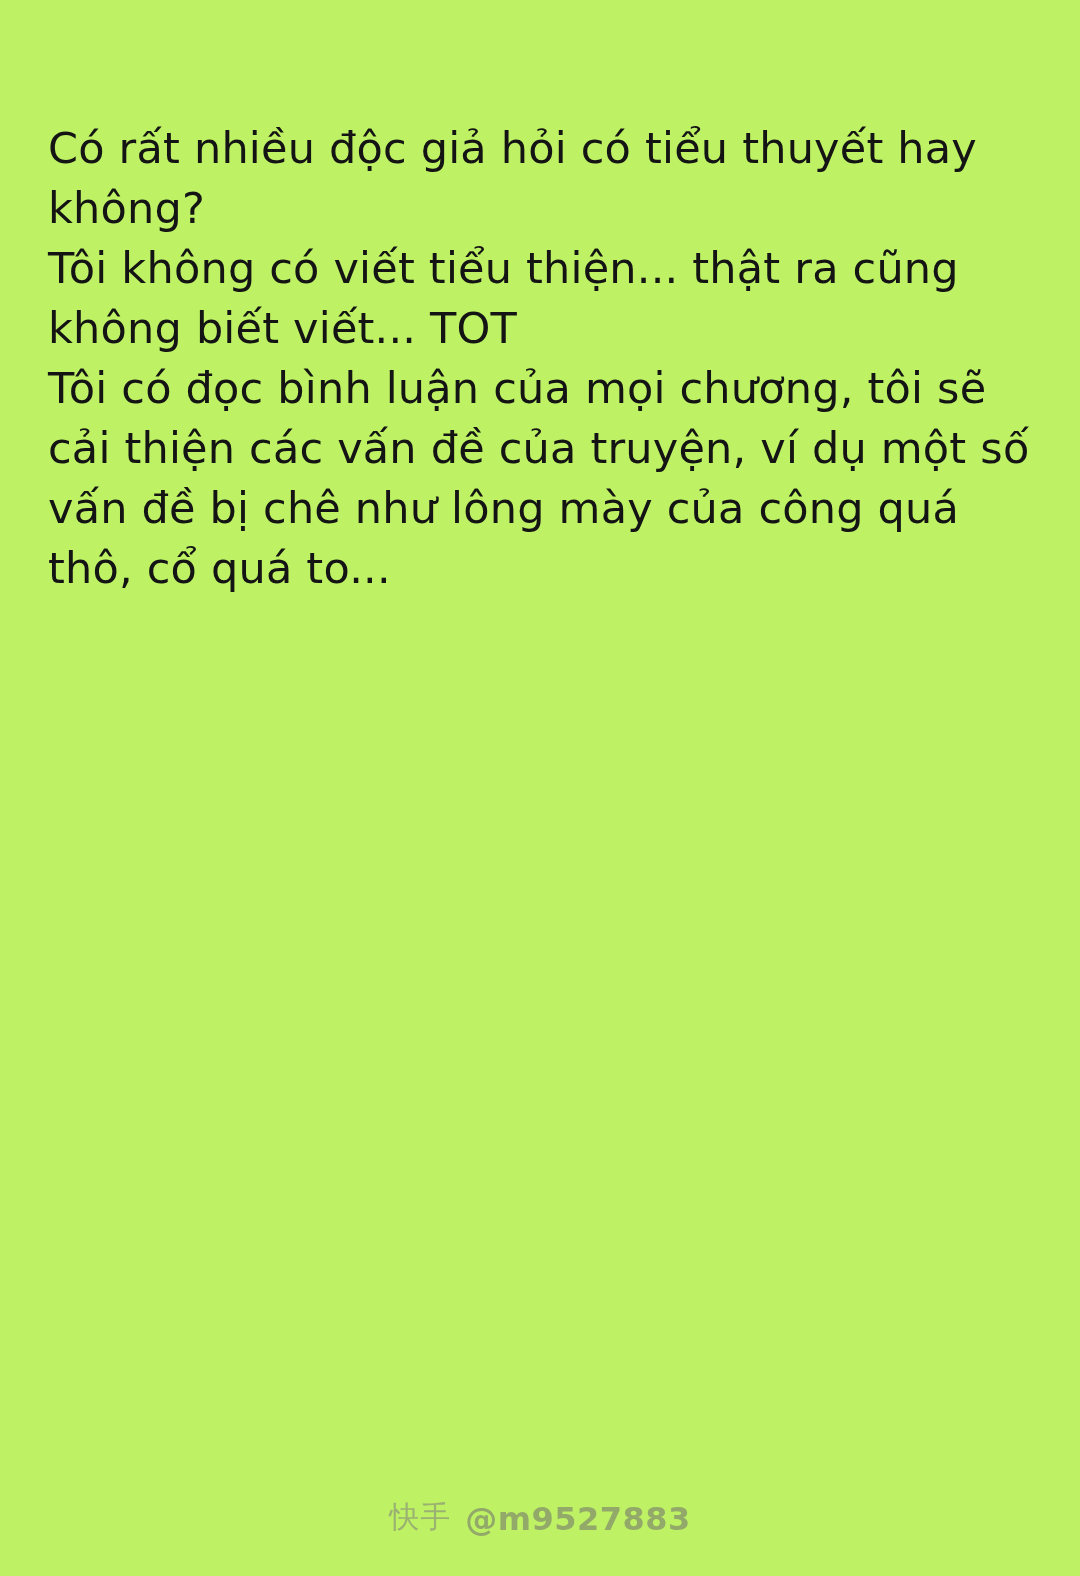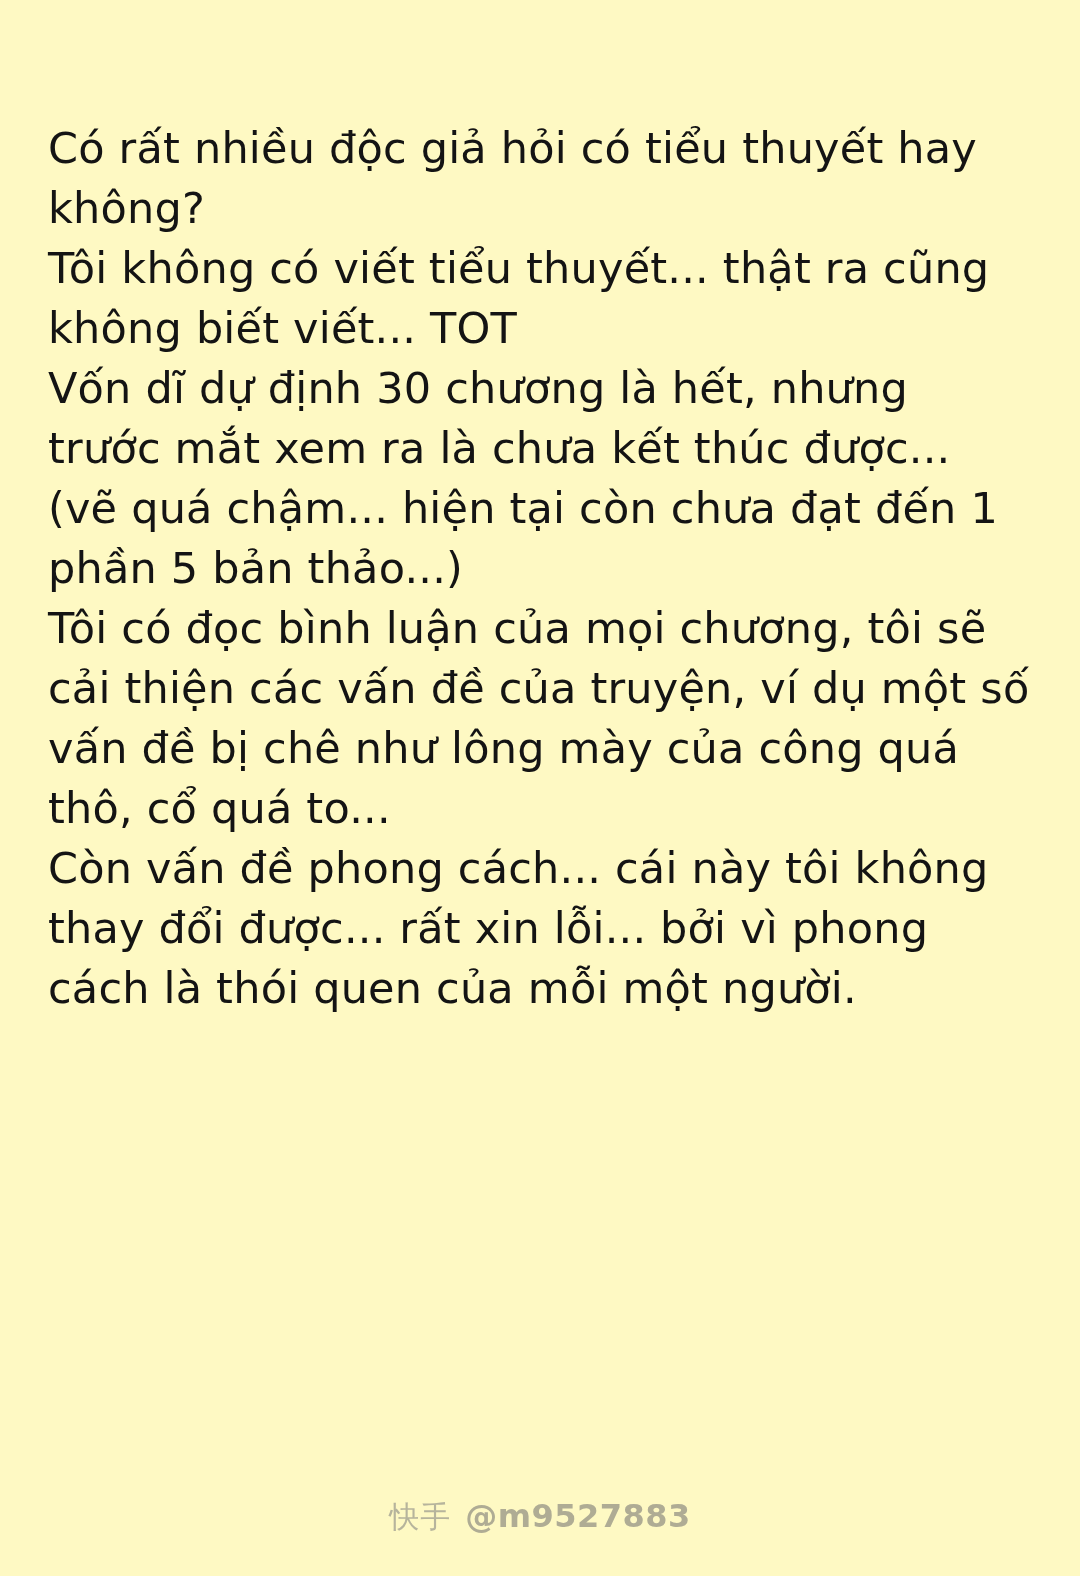--- a/index.html
+++ b/index.html
@@ -10,21 +10,21 @@
   body {
     width: 1080px;
     height: 1576px;
     position: relative;
     font-family: "DejaVu Sans", sans-serif;
     overflow: hidden;
   }
   .page {
     position: absolute;
     inset: 0;
-    background: #fef9c3;
+    background: #bef264;
     display: flex;
     flex-direction: column;
   }
   .note-body {
     position: absolute;
     left: 48px;
     top: 118px;
     width: 984px;
   }
   .note-line {
@@ -39,21 +39,21 @@
   }
   .para {
     margin: 0 0 0 0;
   }
   .watermark {
     position: absolute;
     left: 0;
     right: 0;
     bottom: 38px;
     display: flex;
-    align-items: flex-start;
+    align-items: flex-end;
     justify-content: center;
     gap: 14px;
     opacity: 0.55;
   }
   .wm-logo {
     font-family: "DejaVu Sans", sans-serif;
     font-size: 30px;
     color: #7d7d7d;
     letter-spacing: 1px;
   }
@@ -65,24 +65,22 @@
     letter-spacing: 0.5px;
   }
 </style>
 </head>
 <body>
 
 <div class="page">
 
   <div class="note-body">
     <p class="note-line para">Có rất nhiều độc giả hỏi có tiểu thuyết hay không?</p>
-    <p class="note-line para">Tôi không có viết tiểu thuyết... thật ra cũng không biết viết... TOT</p>
-    <p class="note-line para">Vốn dĩ dự định 30 chương là hết, nhưng trước mắt xem ra là chưa kết thúc được... (vẽ quá chậm... hiện tại còn chưa đạt đến 1 phần 5 bản thảo...)</p>
+    <p class="note-line para">Tôi không có viết tiểu thiện... thật ra cũng không biết viết... TOT</p>
     <p class="note-line para">Tôi có đọc bình luận của mọi chương, tôi sẽ cải thiện các vấn đề của truyện, ví dụ một số vấn đề bị chê như lông mày của công quá thô, cổ quá to...</p>
-    <p class="note-line para">Còn vấn đề phong cách... cái này tôi không thay đổi được... rất xin lỗi... bởi vì phong cách là thói quen của mỗi một người.</p>
   </div>
 
   <div class="watermark">
     <span class="wm-logo">快手</span>
     <span class="wm-handle">@m9527883</span>
   </div>
 
 </div>
 
 </body></html>

